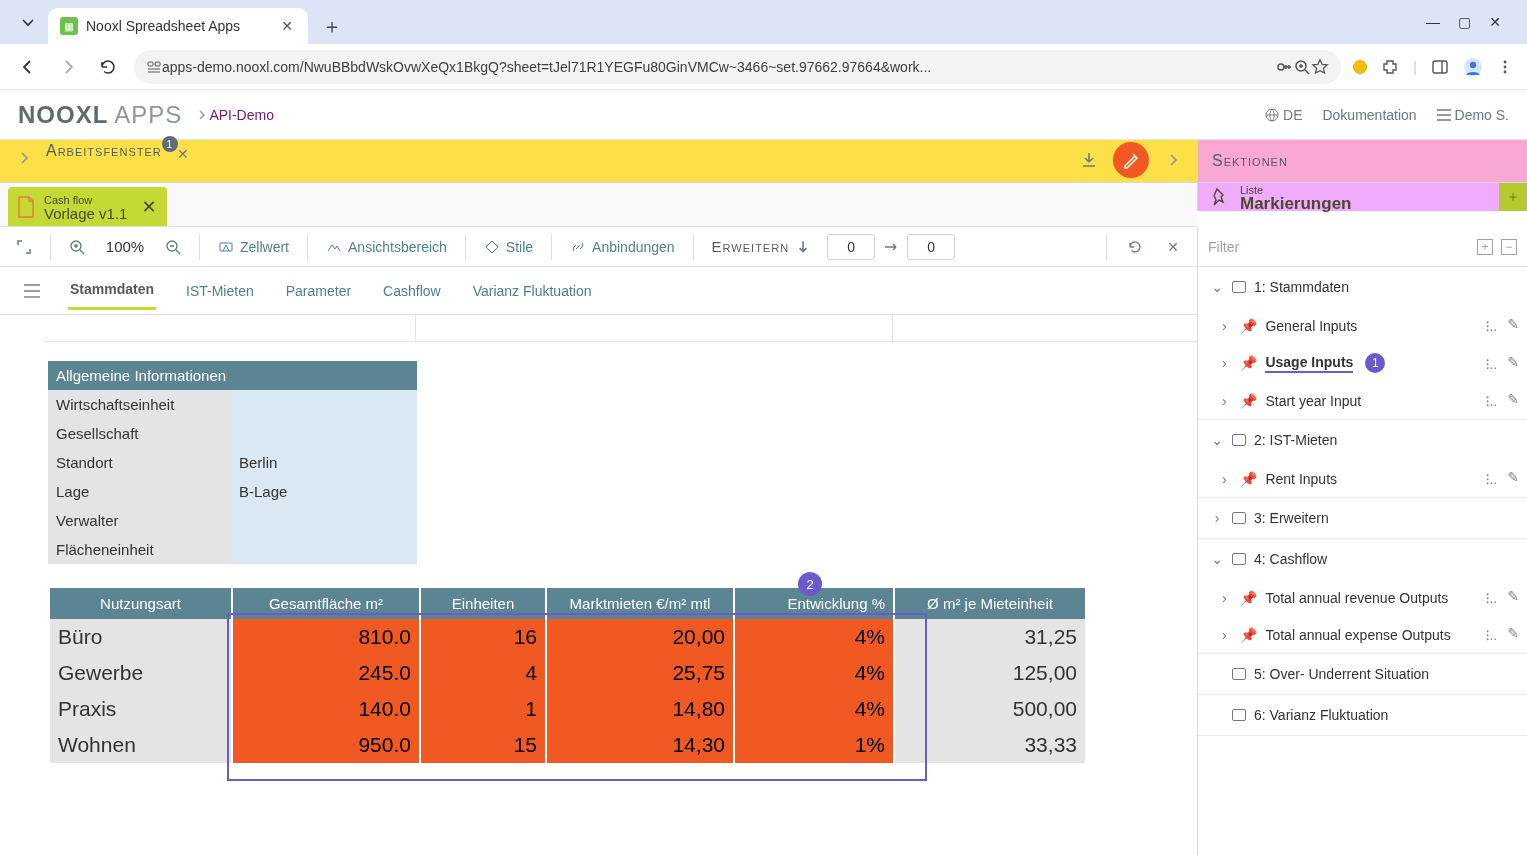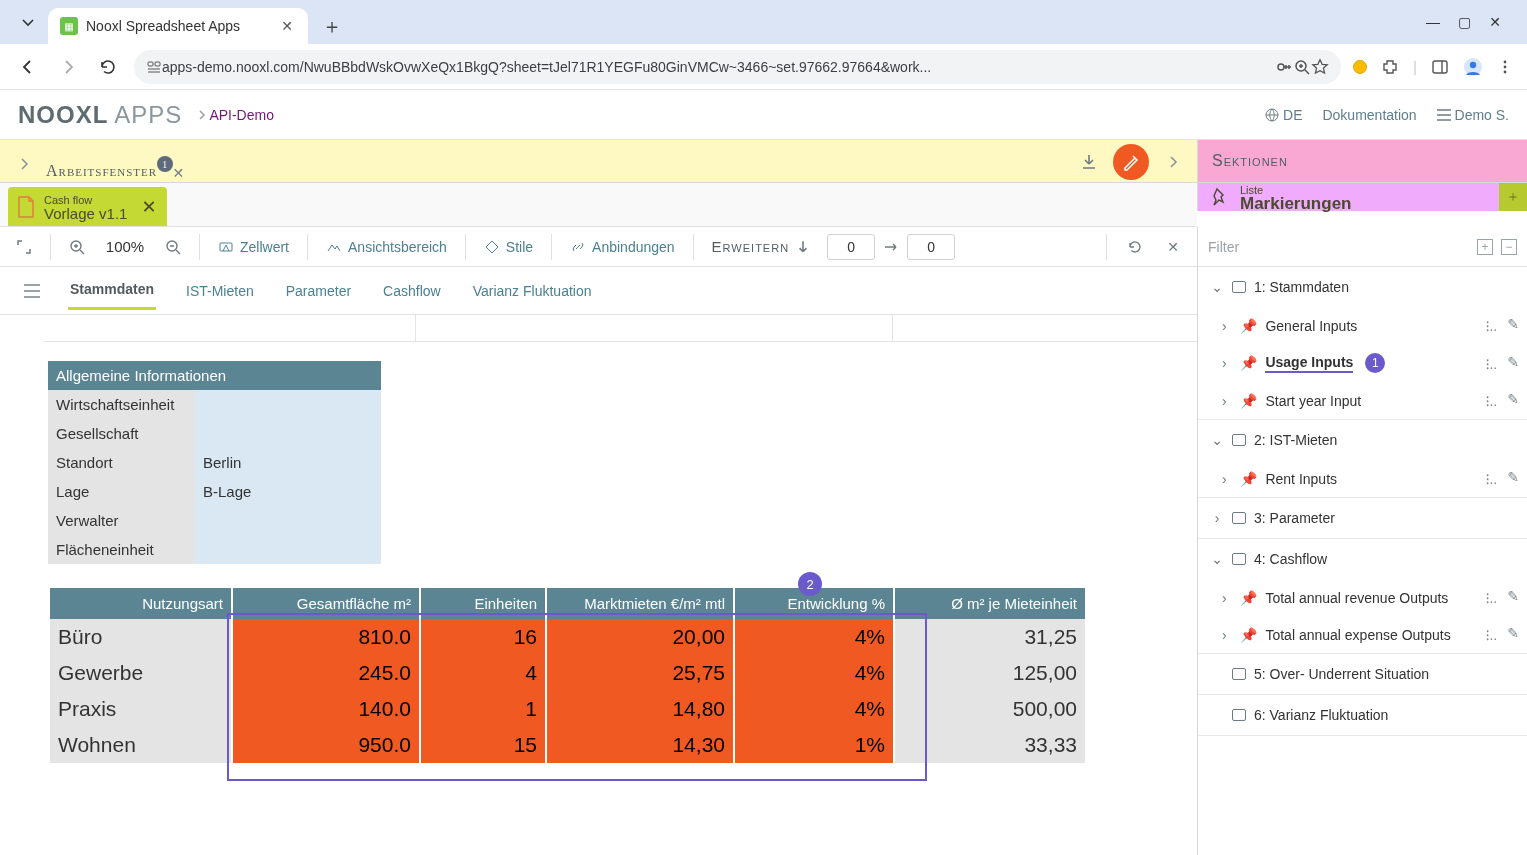--- a/index.html
+++ b/index.html
@@ -27,21 +27,21 @@
   .app-header { height:50px; display:flex; align-items:center; padding:0 18px; gap:14px; border-bottom:1px solid #e5e5e5; }
   .logo { font-weight:600; font-size:24px; color:#5e6b70; letter-spacing:1px;}
   .logo .apps { font-weight:300; color:#8a979c; margin-left:6px;}
   .crumb { display:flex; align-items:center; gap:1px; color:#701a75; }
   .crumb svg { color:#a0a8ac;}
   .header-right { margin-left:auto; display:flex; gap:20px; align-items:center; color:#6e7c81;}
   .header-right .link { color:#5f7d8c; }
 
   
   .toolbar1 { display:flex; align-items:stretch; border-bottom:1px solid #d8d8d8; }
-  .tb-left { flex:1; display:flex; align-items:flex-end; padding:2px 8px; background:#fef9c3; height:42px;font-family:Liberation Serif, serif;}
+  .tb-left { flex:1; display:flex; align-items:flex-start; padding:2px 8px; background:#fde047; height:42px;}
   .tb-btn { width:32px; height:32px; display:flex; align-items:center; justify-content:center; color:#6e7c81; border-radius:4px;}
   .arbeitsfenster { font-variant:small-caps; letter-spacing:1px; color:#535e63; font-size:16px; margin-left:6px; display:flex; align-items:center; position:relative; padding-right:24px;}
   .badge-sup { width:16px; height:16px; border-radius:50%; background:#5f6b7a; color:#fff; font-size:10px; display:flex; align-items:center; justify-content:center; position:absolute; top:-6px; right:8px;}
   .arbeitsfenster-x { position:absolute; right:-4px; bottom:-2px; font-size:14px; color:#6e7c81;}
   .tb-right-actions { margin-left:auto; display:flex; gap:8px; align-items:center;}
   .orange-fab { width:36px; height:36px; border-radius:50%; background:#f05a22; color:#fff; display:flex; align-items:center; justify-content:center;}
   .sektionen-hdr { width:330px; border-left:1px solid #d8d8d8; background:#f9a8d4; display:flex; align-items:center; padding:0 14px; font-variant:small-caps; letter-spacing:1px; color:#535e63; font-size:16px; }
 
   
   .sheet-row { display:flex; align-items:flex-start; }
@@ -83,29 +83,29 @@
 
   .sheet-area { flex:1; overflow:auto; position:relative; padding:30px 0 40px 48px; }
   .row-rule { position:absolute; top:0; left:44px; right:0; height:27px; border-bottom:1px solid #e4e4e4;}
   .row-rule::before, .row-rule::after { content:""; position:absolute; top:0; bottom:0; width:1px; background:#e4e4e4;}
   .row-rule::before { left:371px; }
   .row-rule::after { left:848px; }
 
   .info-table { border-collapse:collapse; margin-top:16px;}
   .info-table th { background:#5b8593; color:#fff; font-weight:400; text-align:left; padding:6px 8px; font-size:15px;}
   .info-table td { padding:6px 8px; font-size:15px; }
-  .info-table td.l { background:#e4e4e4; width:147px;}
+  .info-table td.l { background:#e4e4e4; width:183px;}
   .info-table td.v { background:#d9e8f3; width:186px;}
 
   .usage-wrap { position:relative; margin-top:24px;}
   .purple-box { position:absolute; top:25px; left:179px; width:700px; height:168px; border:2px solid #6a5acd; pointer-events:none;}
   .purple-badge { position:absolute; width:24px; height:24px; border-radius:50%; background:#6a5acd; color:#fff; display:flex; align-items:center; justify-content:center; font-size:13px;}
   .badge-2 { top:-16px; left:750px;}
   .usage-table { border-collapse:separate; border-spacing:2px 0; }
-  .usage-table th { background:#5b8593; color:#fff; font-weight:400; padding:7px 8px; font-size:15px; text-align:right;}
+  .usage-table th { background:#5b8593; color:#fff; font-weight:400; padding:7px 8px; font-size:15px; text-align:center;}
   .usage-table th.r, .usage-table td.r { text-align:right;}
   .usage-table td { padding:6px 8px; font-size:21px;}
   .usage-table td.lbl { background:#e4e4e4;}
   .usage-table td.hot { background:#f05a22; color:#000;}
   .usage-table td.last { background:#e4e4e4;}
   .c-nutz { width:181px;} .c-flach { width:186px;} .c-ein { width:124px;} .c-mkt { width:186px;} .c-ent { width:158px;} .c-mie { width:190px;}
 
   
   .sidebar { width:330px; border-left:1px solid #d8d8d8; overflow:auto; background:#fff;}
   .section { border-bottom:1px solid #e8e8e8; }
@@ -534,21 +534,21 @@
           <span class="actions">
               <span>⁝..</span>
               <span>✎</span>
             </span>
         </div>
       </div>
       <div class="section">
         <div class="sec-head">
           <span class="chev">›</span>
             <span class="sq"></span>
-          <span>3: Parameter</span>
+          <span>3: Erweitern</span>
         </div>
       </div>
       <div class="section">
         <div class="sec-head">
           <span class="chev">⌄</span>
             <span class="sq"></span>
           <span>4: Cashflow</span>
         </div>
         <div class="sec-item">
           <span class="chev">›</span>

